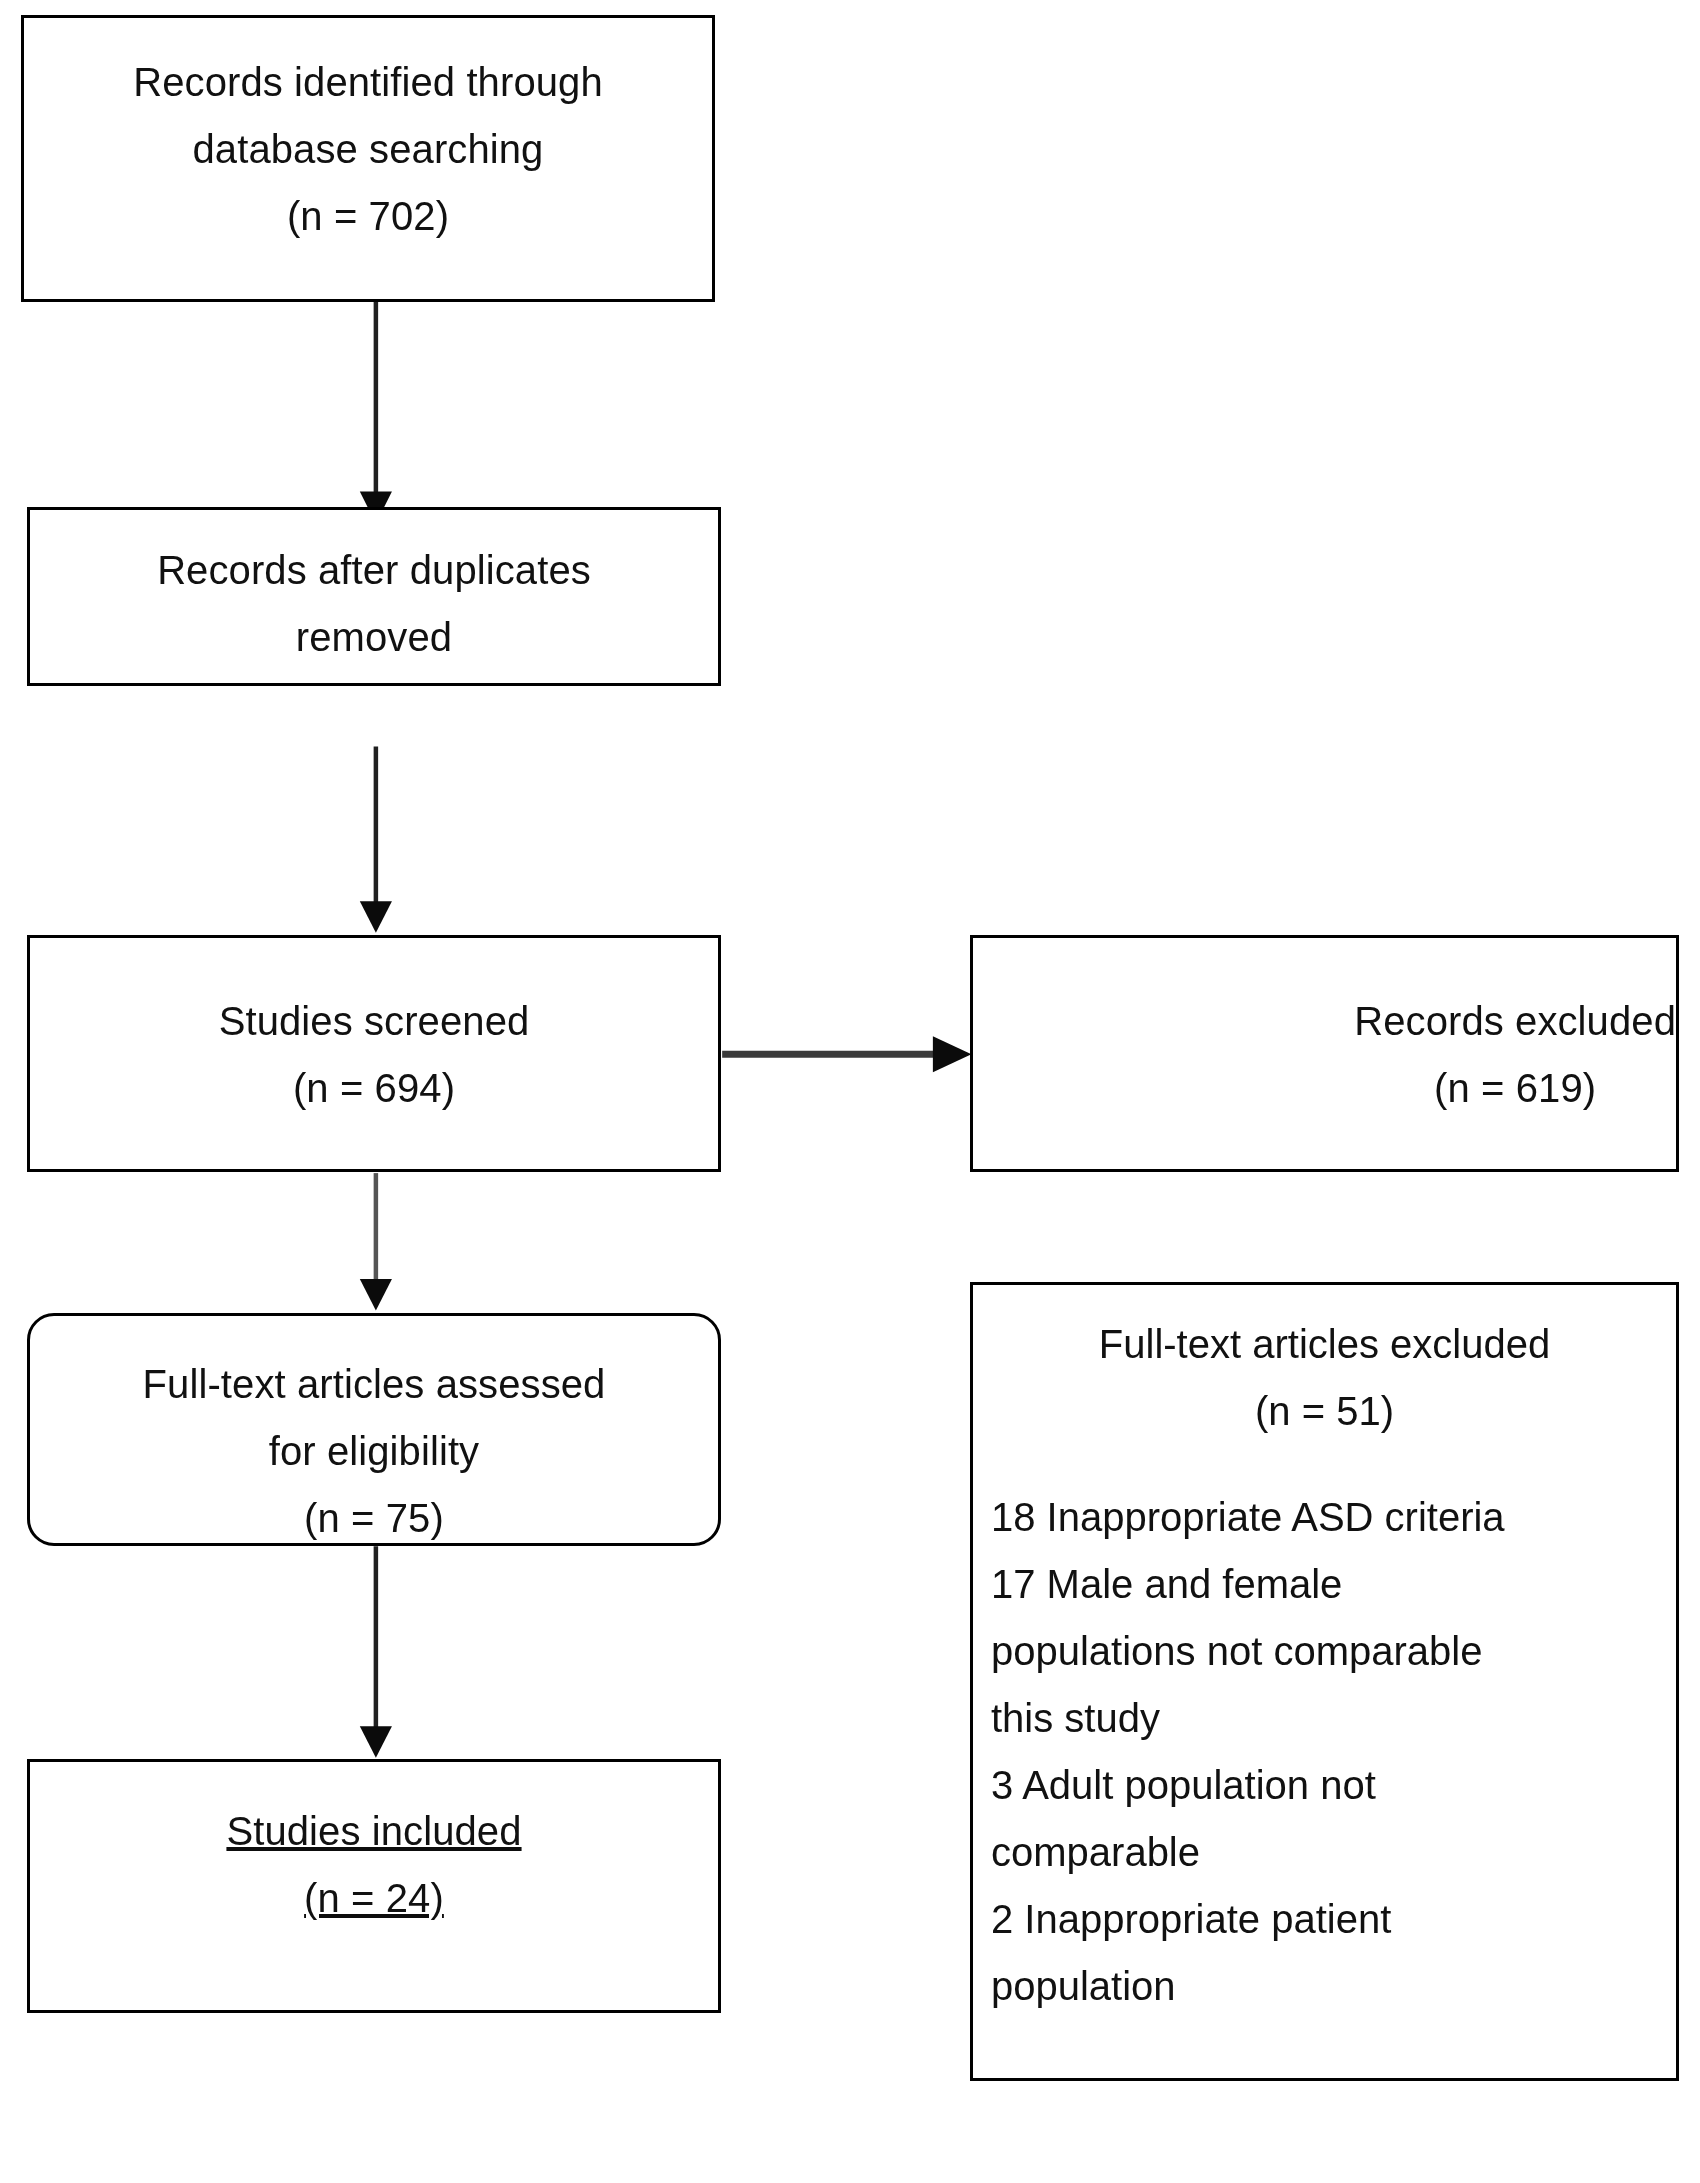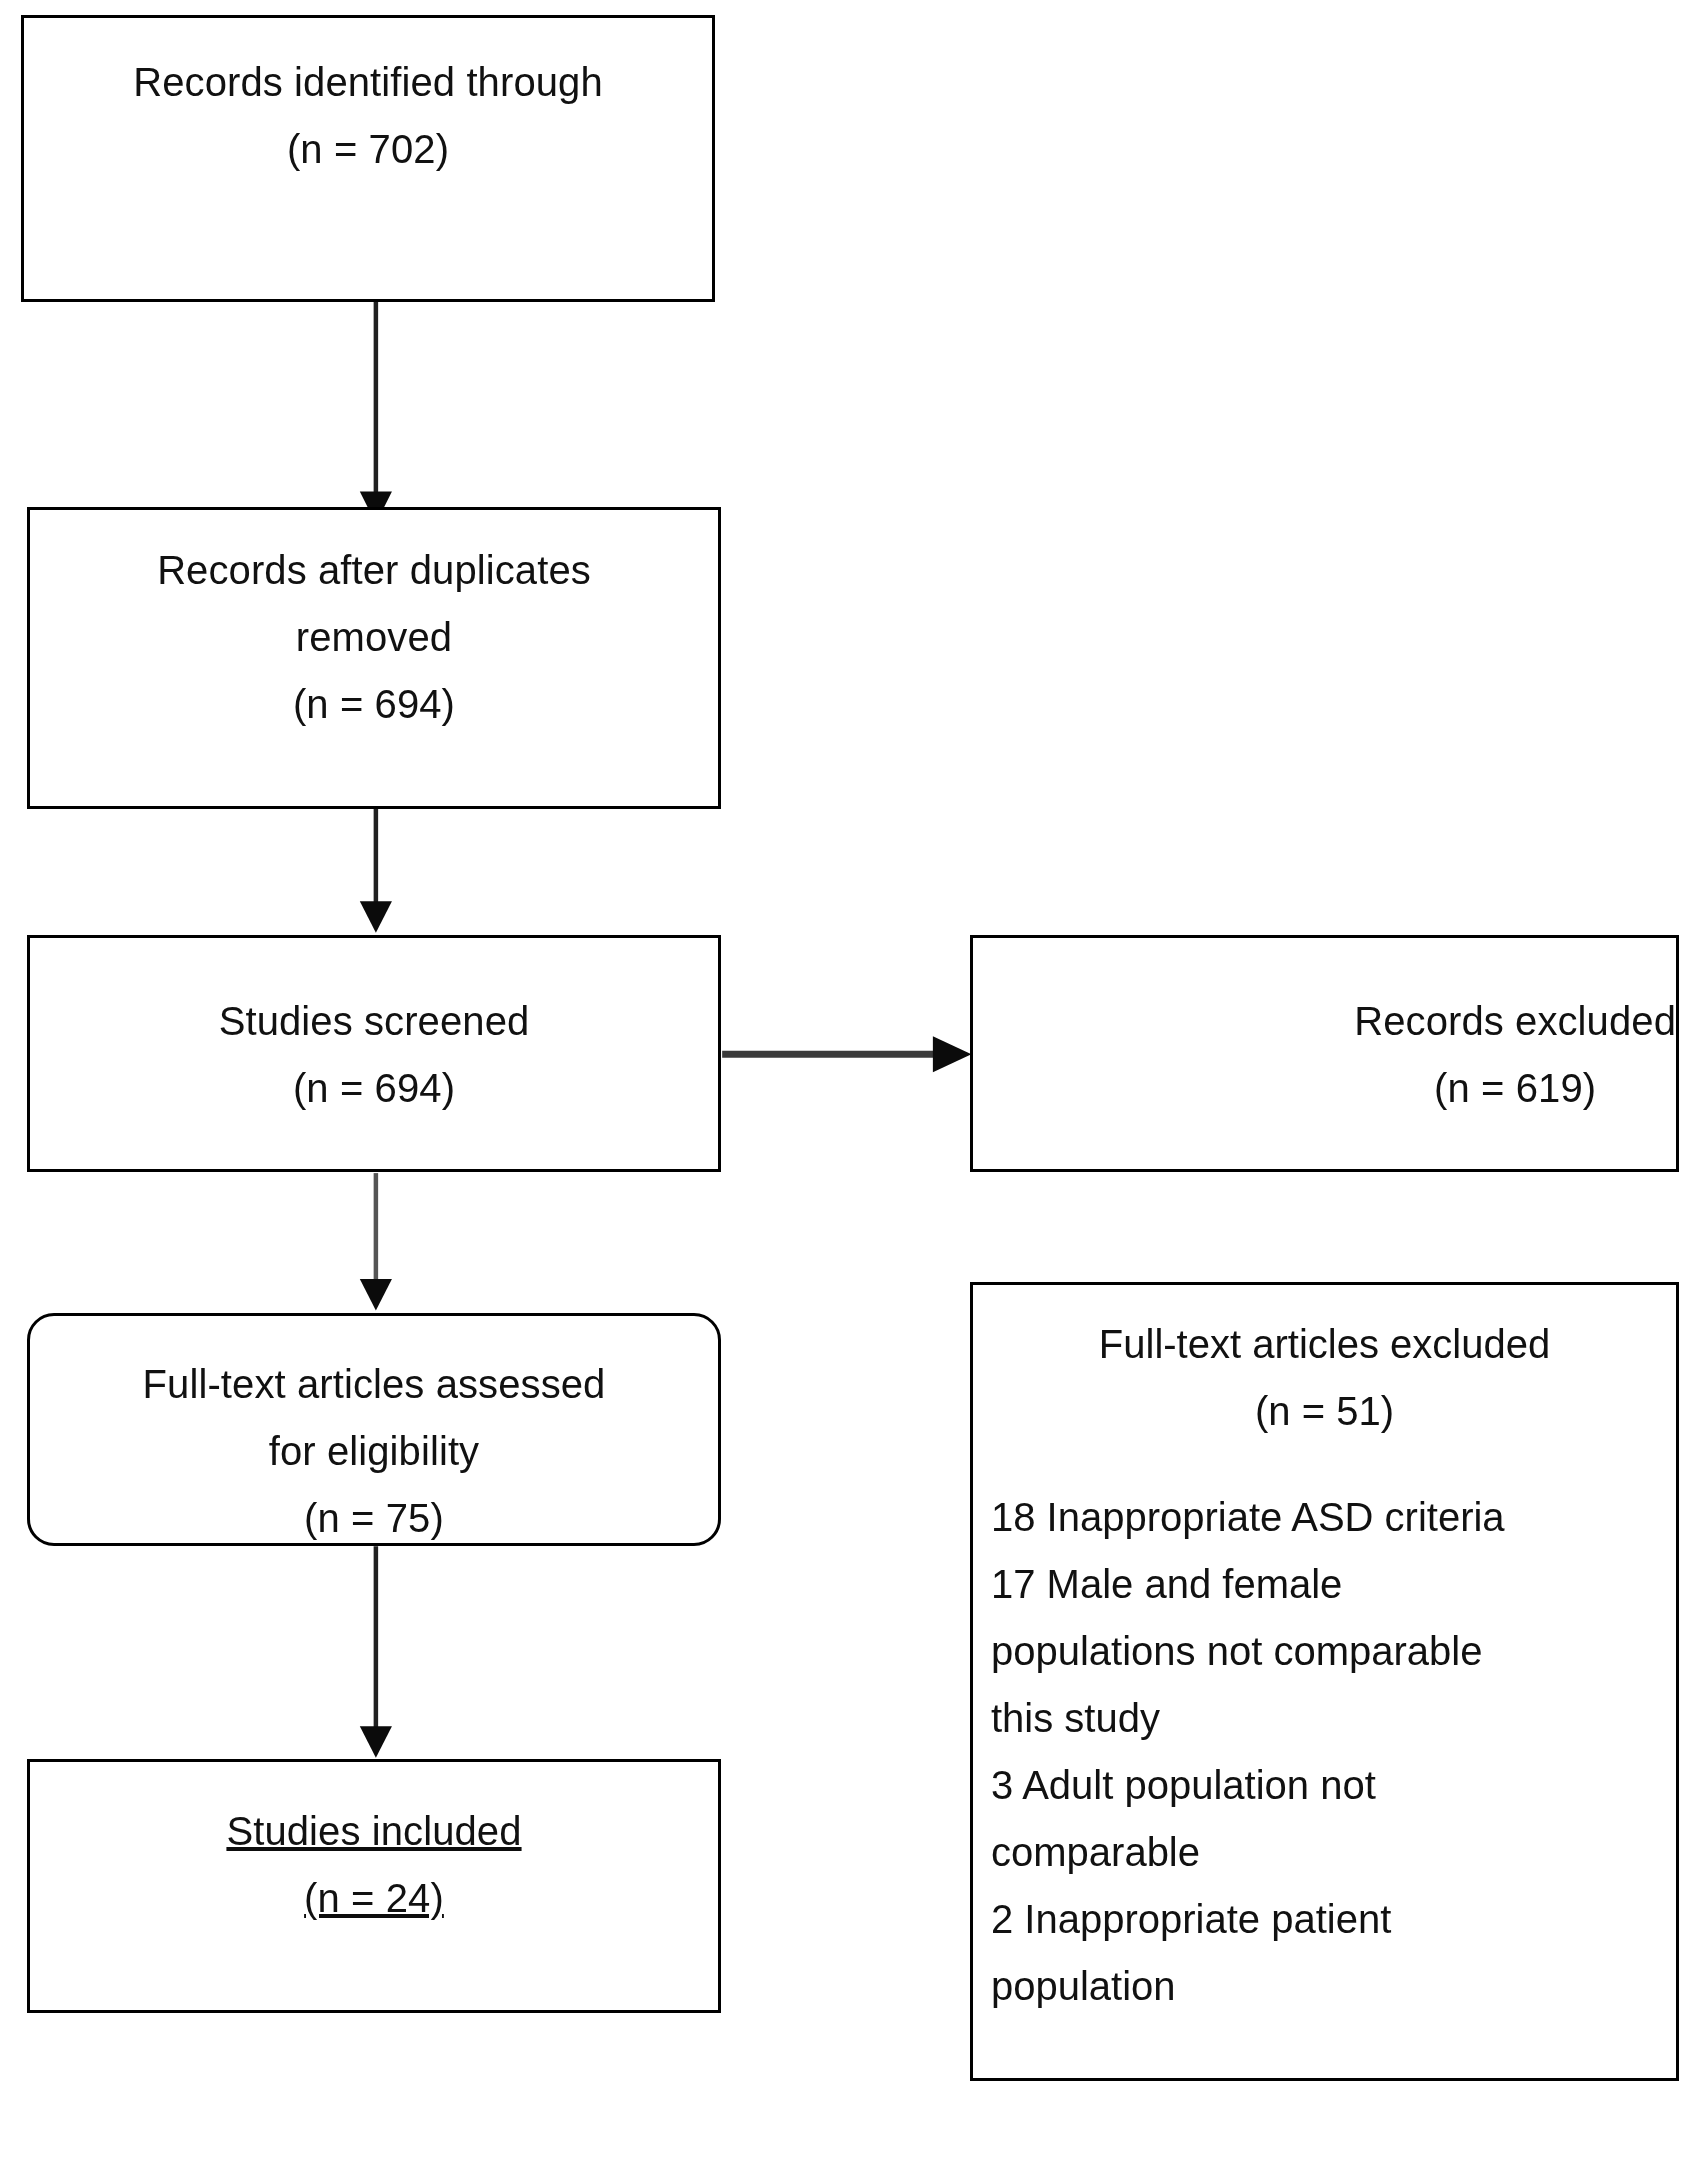--- a/index.html
+++ b/index.html
@@ -65,21 +65,21 @@
 
   .excl-item {
     font-size: 40px;
     line-height: 67px;
     text-align: left;
     color: #111111;
   }
 
   
   #box-identified      { left: 21px;   top: 15.4px;   width: 694px; height: 287px; }
-  #box-duplicates      { left: 27px;   top: 507px;  width: 694px; height: 302px; }
+  #box-duplicates      { left: 27px;   top: 507px;  width: 694px; height: 179px; }
   #box-screened        { left: 27px;   top: 935px; width: 694px; height: 237px; }
   #box-fulltext        { left: 27px;   top: 1313px; width: 694px; height: 233px; border-radius: 27px; }
   #box-included        { left: 27px;   top: 1759px; width: 694px; height: 254px; text-decoration: underline; }
   #box-records-excluded{ left: 970px; top: 935px; width: 709px; height: 237px; align-items: flex-end; }
   #box-fulltext-excluded{left: 970px; top: 1282px; width: 709px; height: 799px; }
 
   
   #box-identified .stack       { margin-top: 31px; }
   #box-duplicates .stack       { margin-top: 27px; }
   #box-screened .stack         { margin-top: 50px; }
@@ -132,20 +132,21 @@
 
     <g>
       <line x1="585" y1="2407" x2="585" y2="2692" stroke="#202020" stroke-width="7"></line>
       <polygon points="560,2687 610,2687 585,2736" fill="#0b0b0b"></polygon>
     </g>
   </svg>
 
   <div class="node node-centered" id="box-identified">
     <div class="stack">
       <div class="line">Records identified through</div>
+      <div class="line">database searching</div>
       <div class="line">(n = 702)</div>
     </div>
   </div>
 
   <div class="node node-centered" id="box-duplicates">
     <div class="stack">
       <div class="line">Records after duplicates</div>
       <div class="line">removed</div>
       <div class="line">(n = 694)</div>
     </div>

